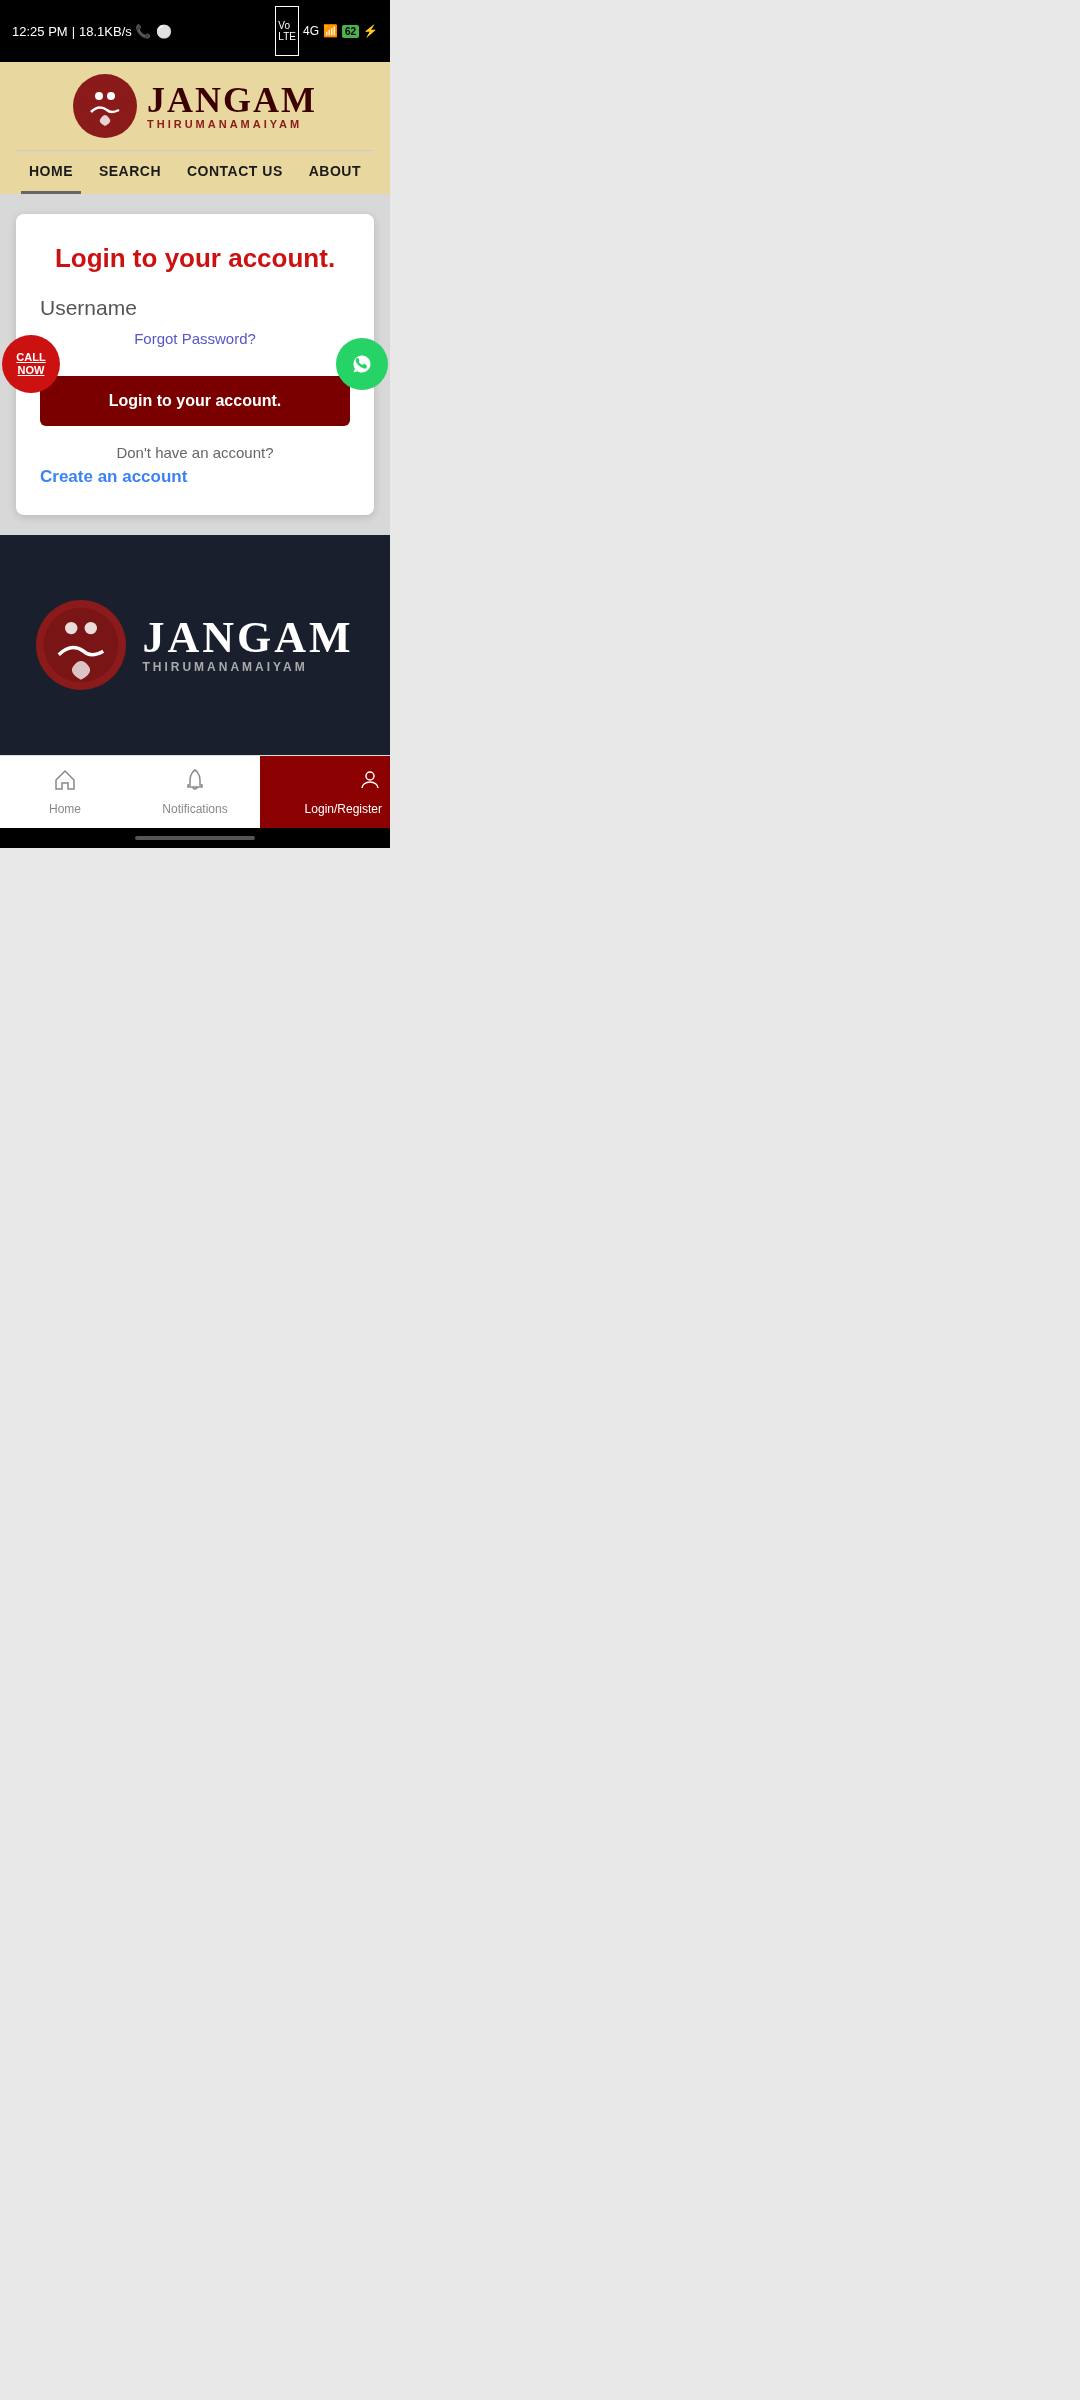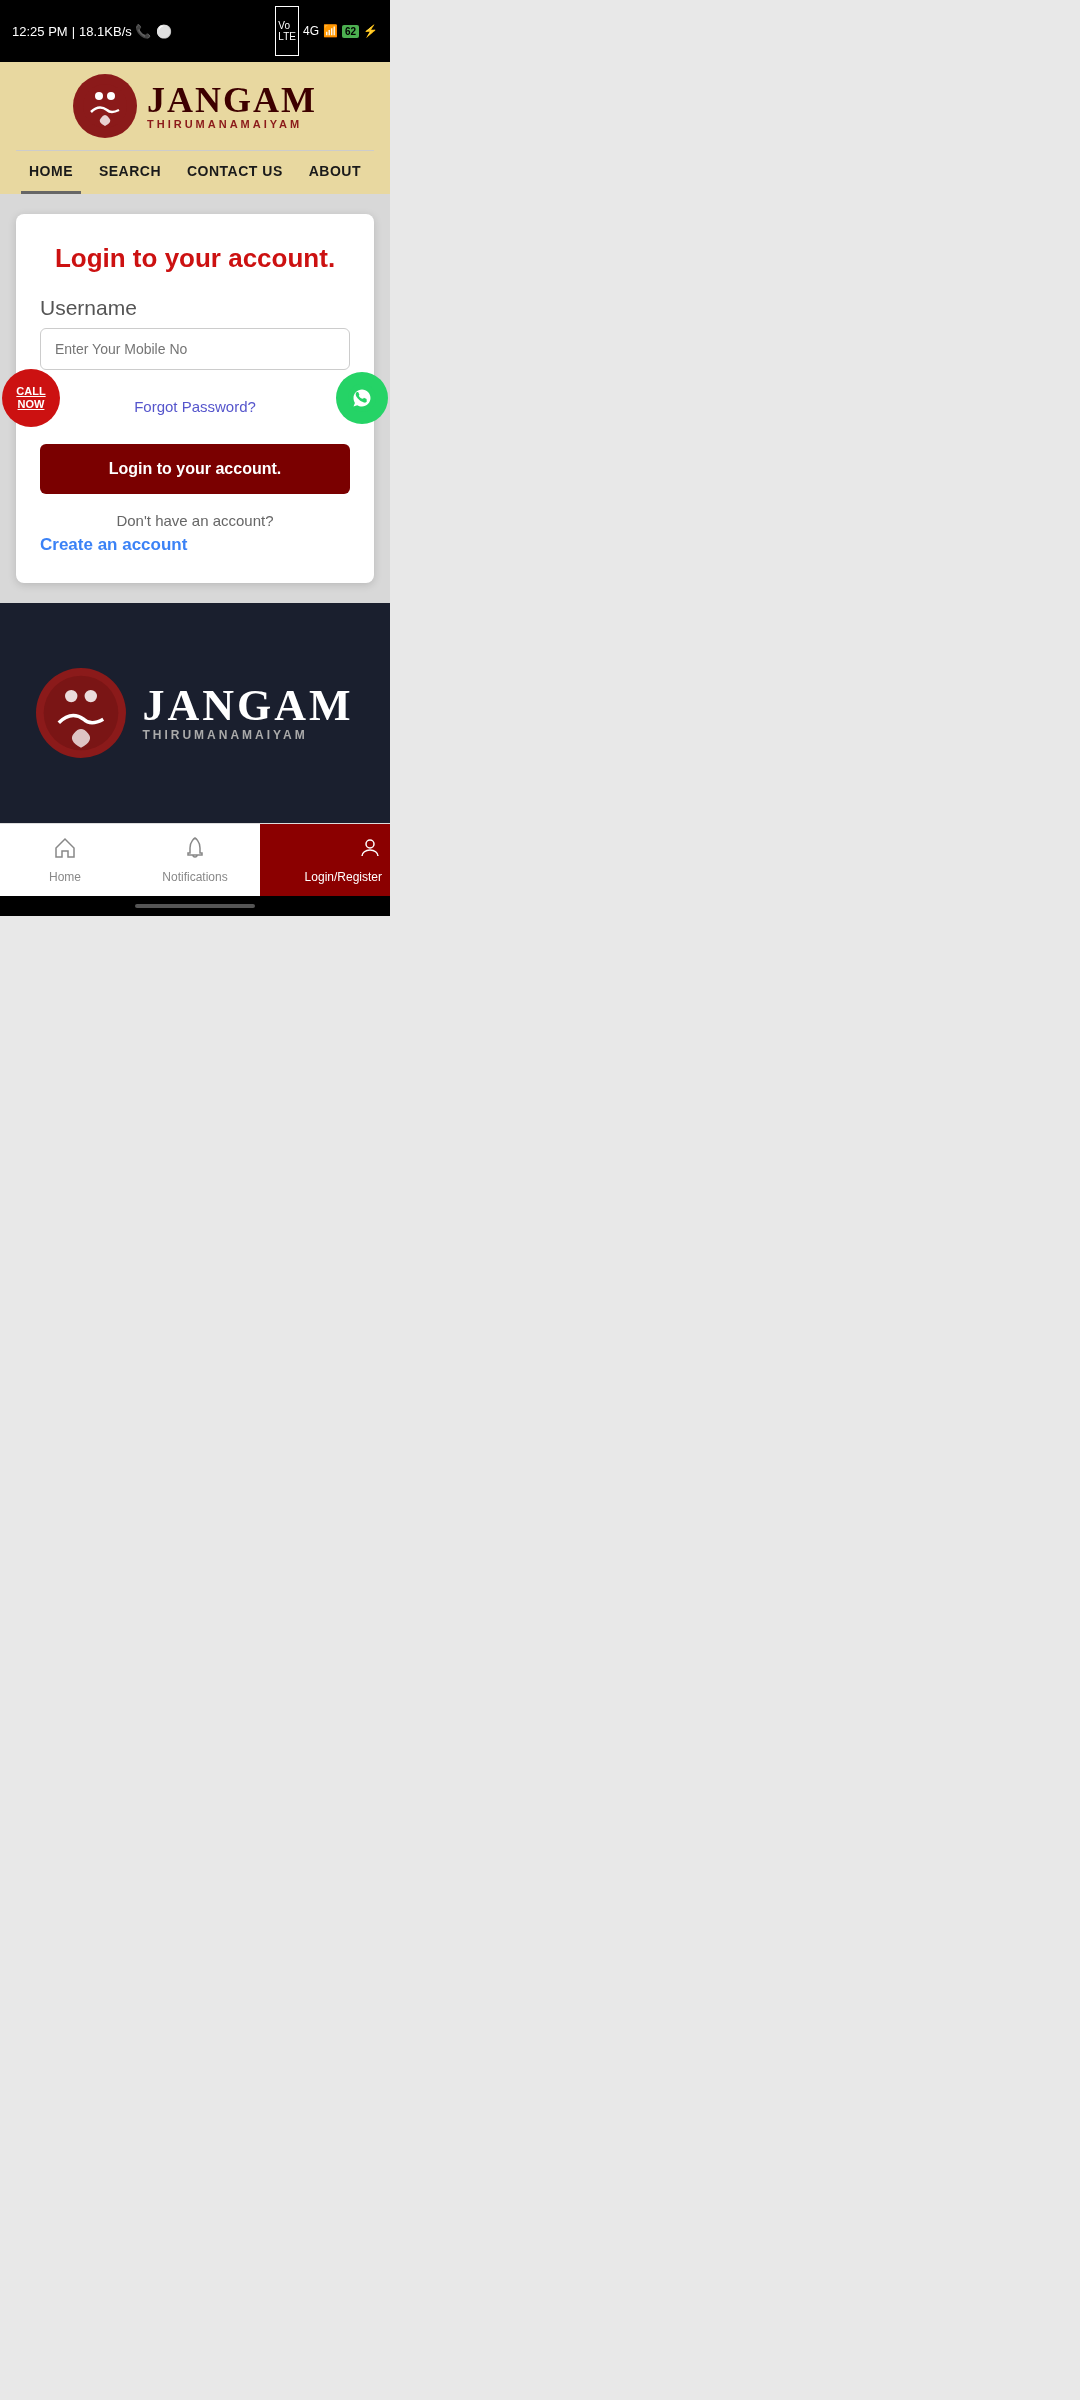--- a/index.html
+++ b/index.html
@@ -381,21 +381,20 @@
       <svg width="30" height="30" viewBox="0 0 30 30" fill="none" xmlns="http://www.w3.org/2000/svg">
         <circle cx="15" cy="15" r="14" fill="#25d366"></circle>
         <path d="M15 6.5C10.3 6.5 6.5 10.3 6.5 15c0 1.8.5 3.5 1.4 5L6.5 23.5l3.7-1.3c1.4.8 3 1.3 4.8 1.3 4.7 0 8.5-3.8 8.5-8.5S19.7 6.5 15 6.5zm4.8 12c-.2.5-1.1 1-1.6 1.1-.4.1-.9.1-3.5-1.1-2.9-1.3-4.8-4.3-5-4.5-.1-.2-1-1.4-1-2.7s.7-1.9.9-2.1c.2-.2.5-.3.7-.3h.5c.2 0 .4.1.6.5l.9 2c.1.2.1.4 0 .6l-.3.5c-.1.2-.2.3-.1.5.4.7 1 1.4 1.7 1.9.7.5 1.5.8 2.2.9.2 0 .4 0 .5-.2l.4-.5c.1-.2.3-.3.6-.2l1.9.9c.3.1.4.2.4.4v.6z" fill="white"></path>
       </svg>
     </div>
 
     <h1 class="login-title">Login to your account.</h1>
 
     <div>
       <p class="field-label">Username</p>
-      <input type="text" class="text-input" placeholder="Enter Your Mobile No" style="">
     </div>
 
 
     <div class="forgot-password">
       <a class="forgot-link">Forgot Password?</a>
     </div>
 
     <button class="login-btn">Login to your account.</button>
 
     <p class="no-account">Don't have an account?</p>

